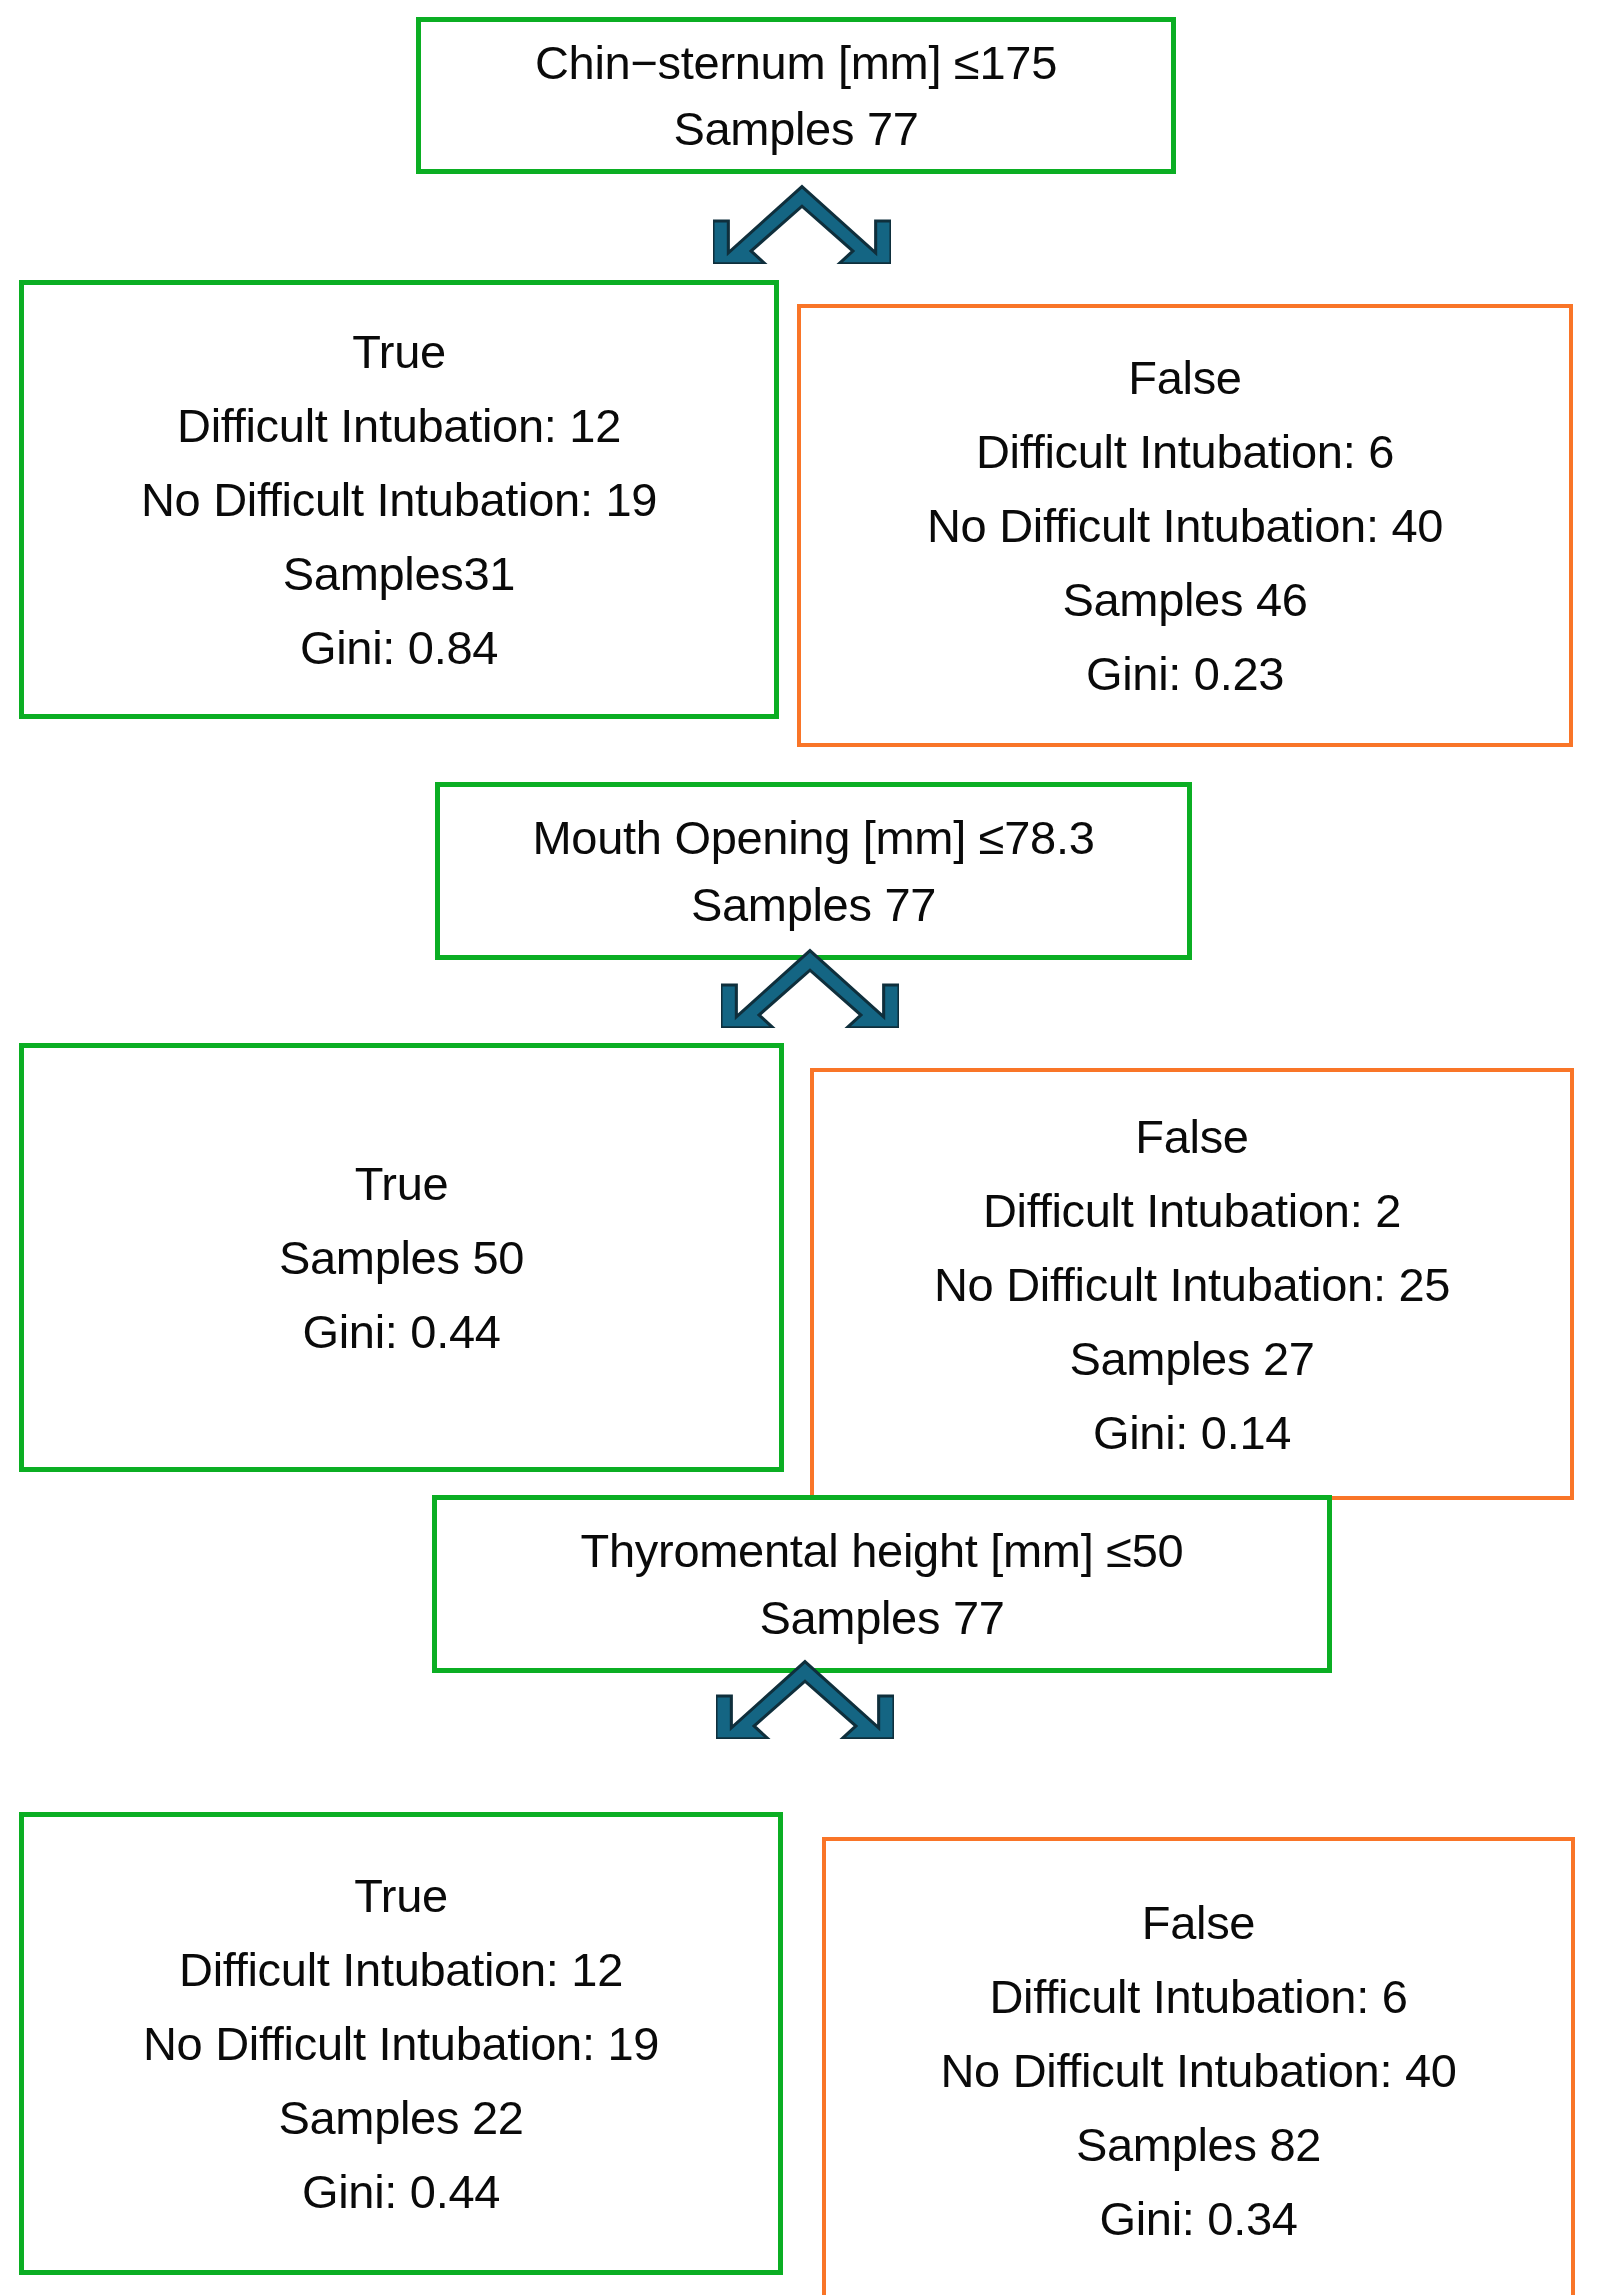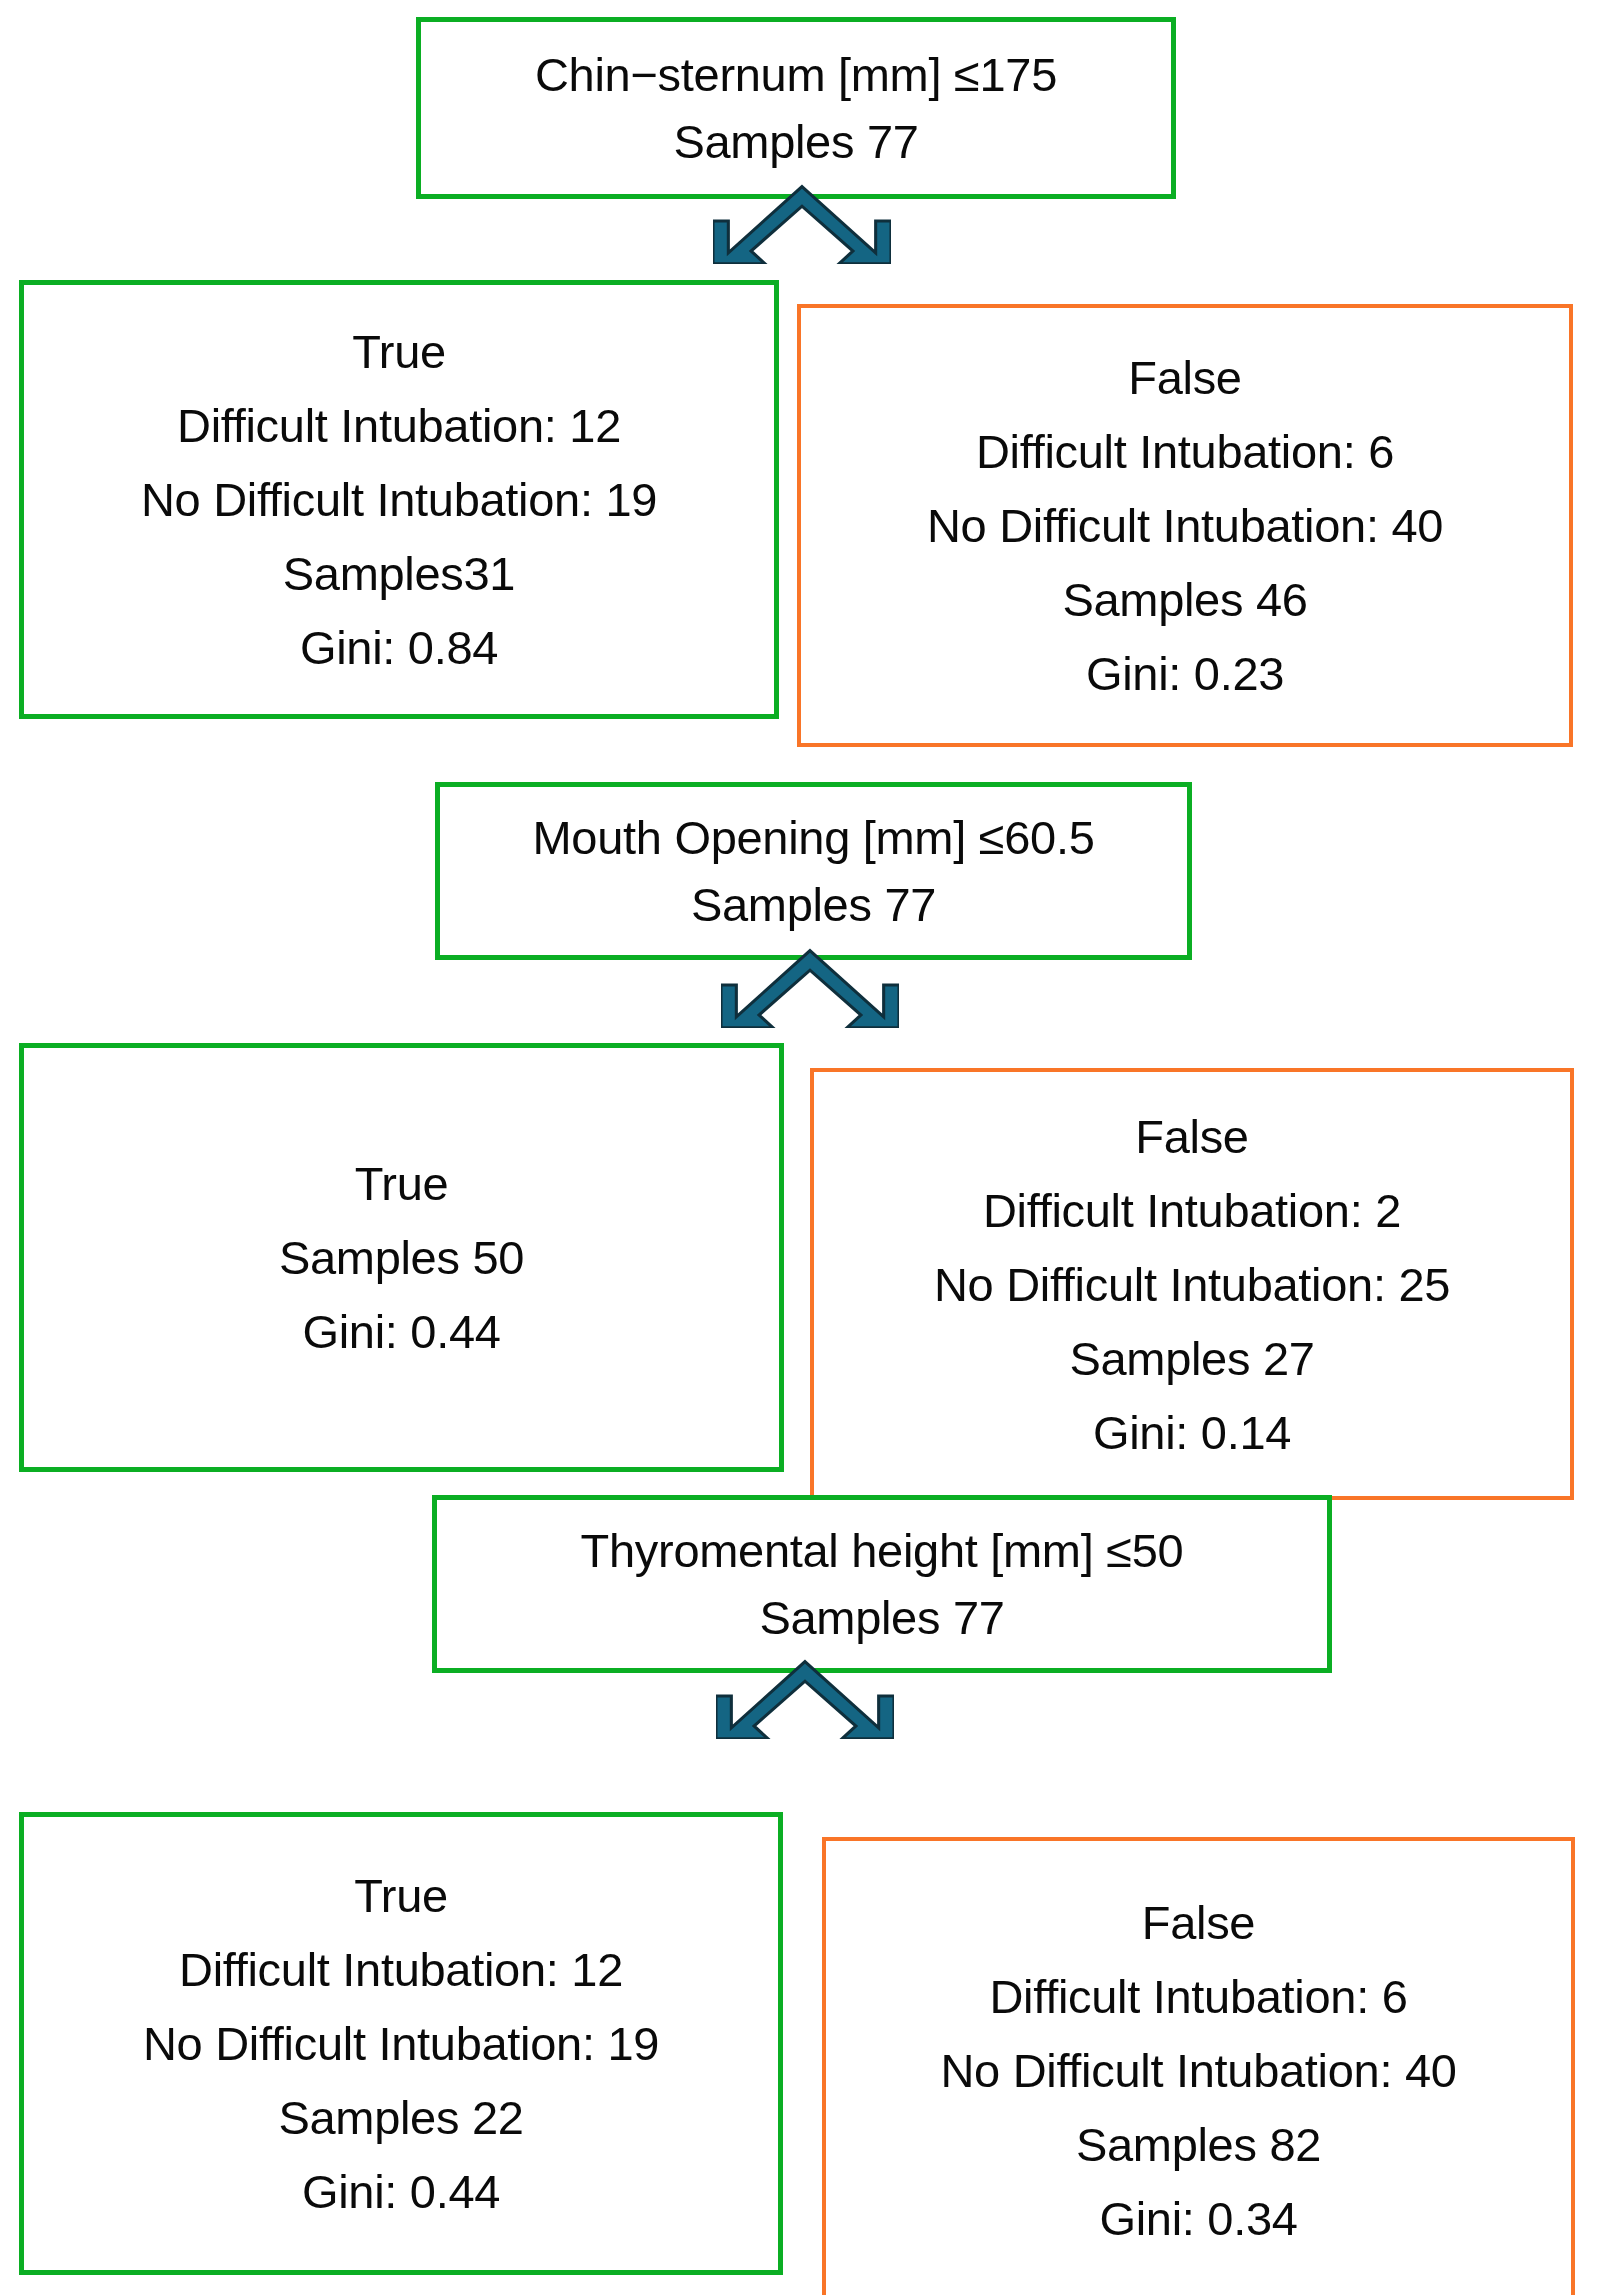--- a/index.html
+++ b/index.html
@@ -58,21 +58,21 @@
   }
   .split-arrow svg {
     display: block;
   }
 </style>
 </head>
 <body>
 
 <div id="canvas">
 
-  <div class="node decision" style="left:416px; top:17px; width:760px; height:182px;">
+  <div class="node decision" style="left:416px; top:17px; width:760px; height:157px;">
     <div class="node-line">Chin−sternum [mm] ≤175</div>
     <div class="node-line">Samples 77</div>
   </div>
 
   <div class="split-arrow" style="left:713px; top:184px; width:178px; height:80px;">
     <svg width="178" height="80" viewBox="0 0 290 130">
       <path d="M145 4 L265 112 L265 60 L290 60 L290 130 L205 130 L228 109 L145 36 L62 109 L85 130 L0 130 L0 60 L25 60 L25 112 Z" fill="#146583" stroke="#0F2F3C" stroke-width="5" stroke-linejoin="miter"></path>
     </svg>
   </div>
 
@@ -86,21 +86,21 @@
 
   <div class="node leaf-false" style="left:797px; top:276px; width:776px; height:443px;">
     <div class="node-line">False</div>
     <div class="node-line">Difficult Intubation: 6</div>
     <div class="node-line">No Difficult Intubation: 40</div>
     <div class="node-line">Samples 46</div>
     <div class="node-line">Gini: 0.23</div>
   </div>
 
   <div class="node decision" style="left:435px; top:782px; width:757px; height:178px;">
-    <div class="node-line">Mouth Opening [mm] ≤60.5</div>
+    <div class="node-line">Mouth Opening [mm] ≤78.3</div>
     <div class="node-line">Samples 77</div>
   </div>
 
   <div class="split-arrow" style="left:721px; top:948px; width:178px; height:80px;">
     <svg width="178" height="80" viewBox="0 0 290 130">
       <path d="M145 4 L265 112 L265 60 L290 60 L290 130 L205 130 L228 109 L145 36 L62 109 L85 130 L0 130 L0 60 L25 60 L25 112 Z" fill="#146583" stroke="#0F2F3C" stroke-width="5" stroke-linejoin="miter"></path>
     </svg>
   </div>
 
   <div class="node leaf-true" style="left:19px; top:1043px; width:765px; height:429px;">

